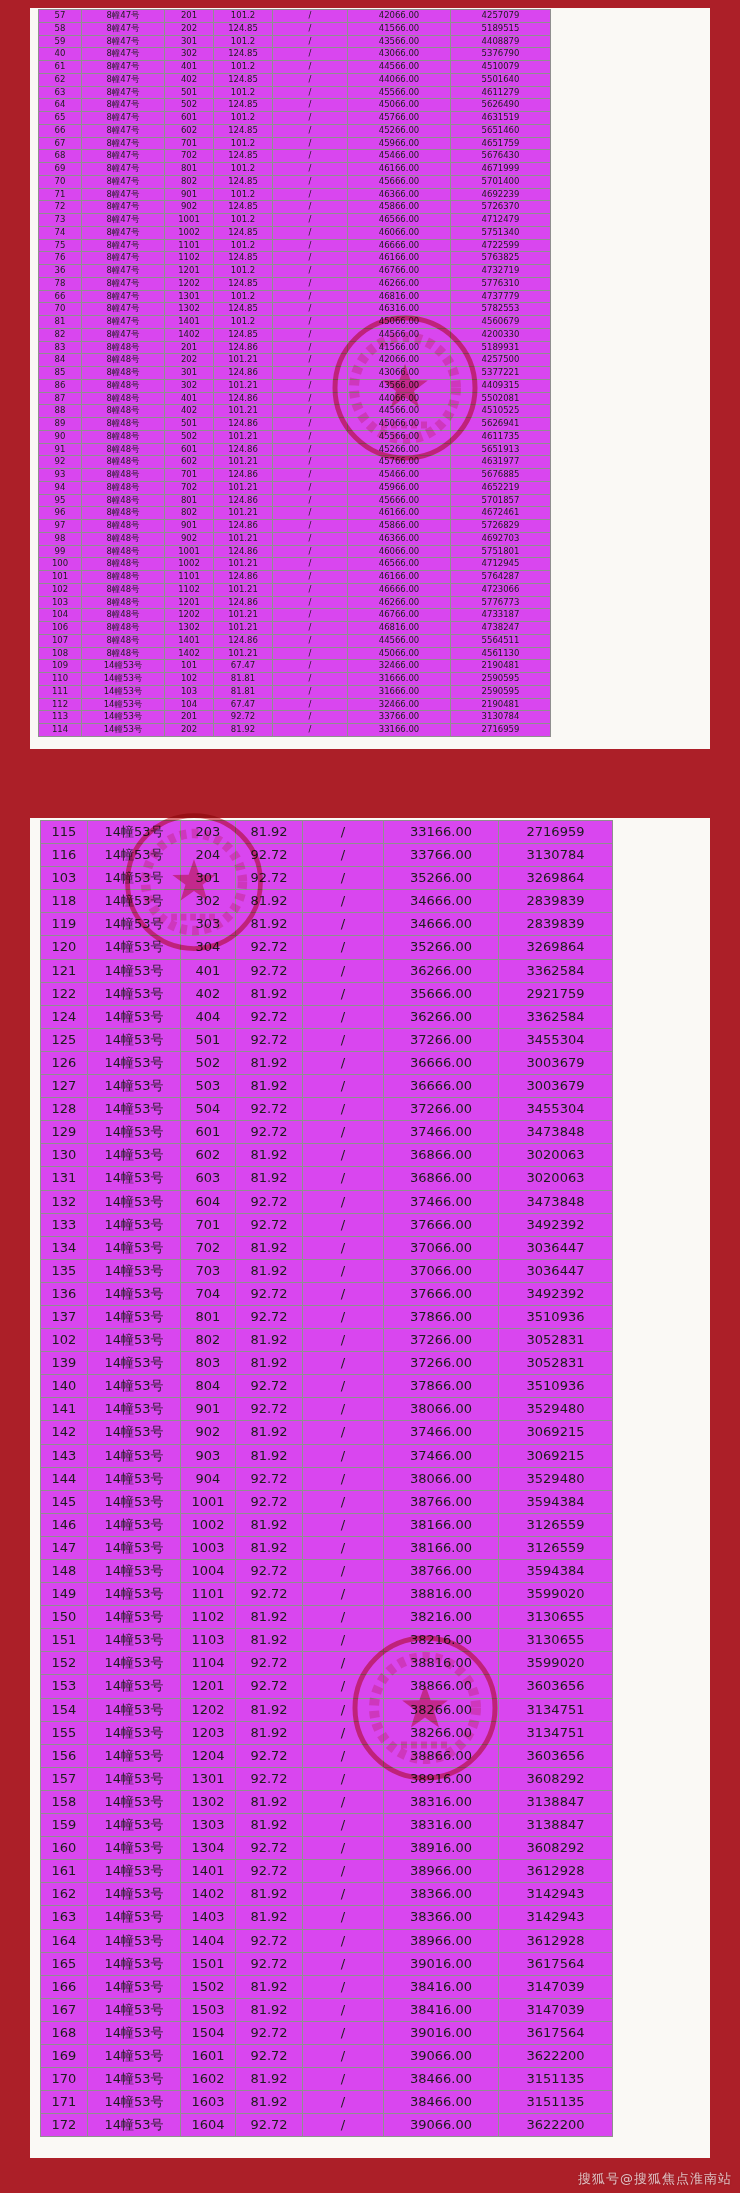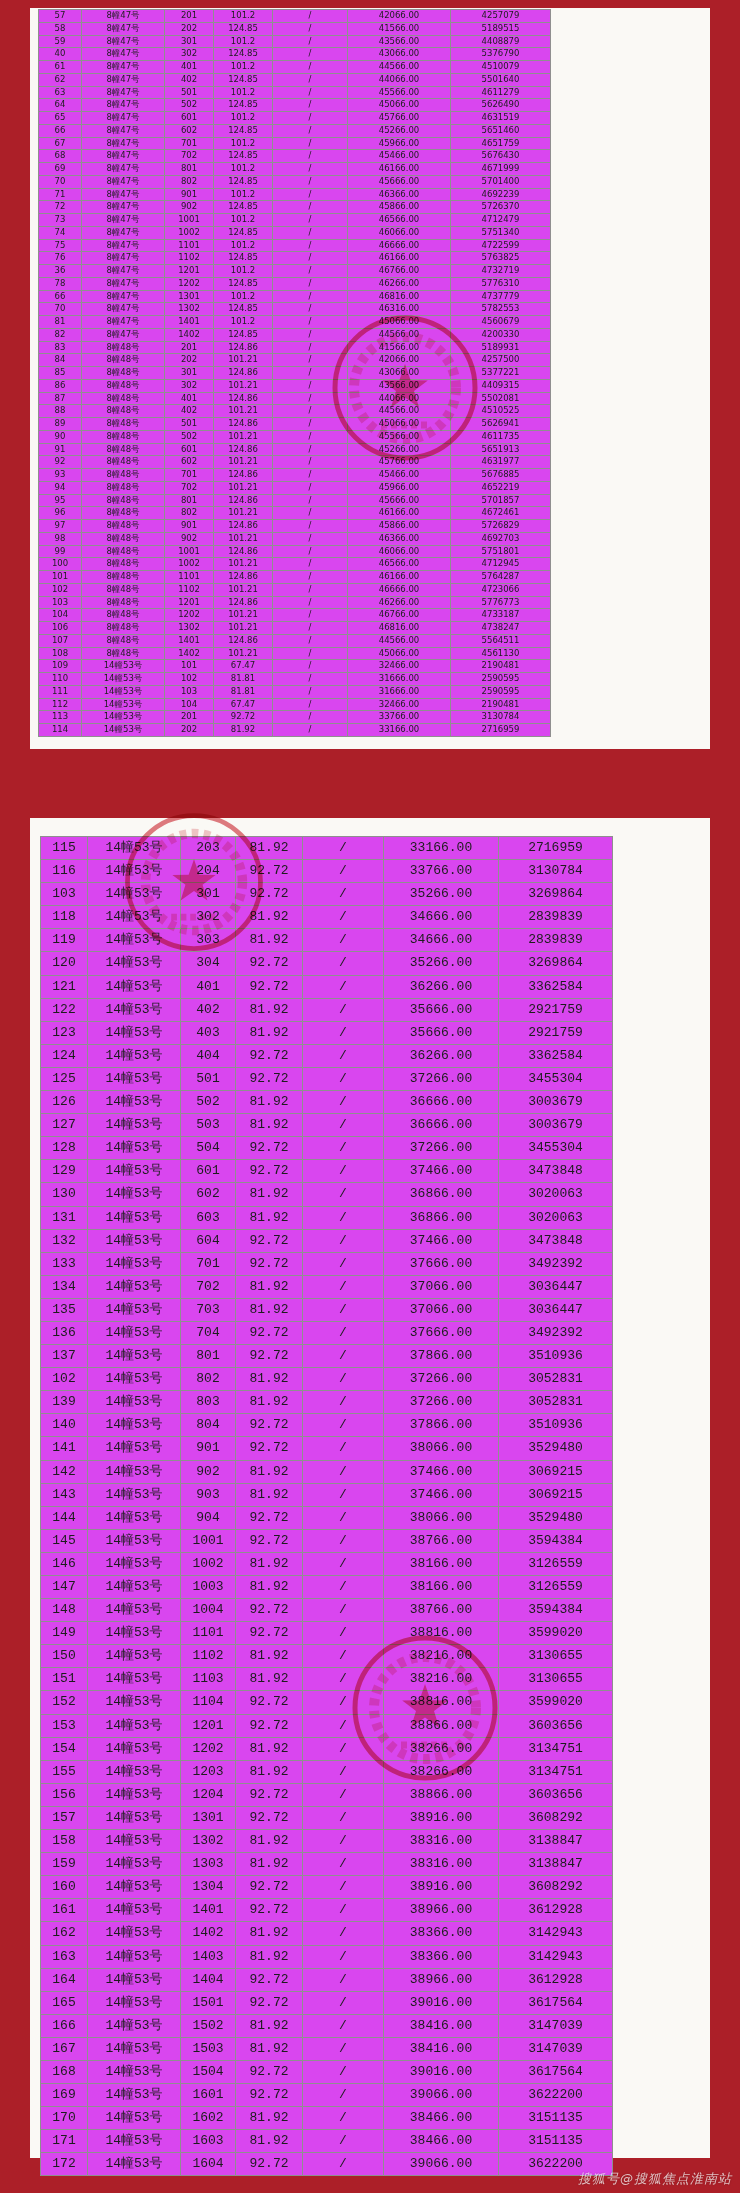--- a/index.html
+++ b/index.html
@@ -17,36 +17,36 @@
   }
   .t1{margin:1px 0 0 8px;width:505px;}
   .t1 td{height:11.75px;line-height:11.75px;font-size:8.5px;}
   .t1 td:nth-child(1){width:42px}
   .t1 td:nth-child(2){width:82px}
   .t1 td:nth-child(3){width:48px}
   .t1 td:nth-child(4){width:58px}
   .t1 td:nth-child(5){width:74px}
   .t1 td:nth-child(6){width:102px}
   .t1 td:nth-child(7){width:99px}
-  .t2{margin:18px 0 0 10px;width:565px;font-family:Liberation Mono, monospace;}
+  .t2{margin:2px 0 0 10px;width:565px;}
   .t2 td{height:22.1px;line-height:22.1px;font-size:13px;}
   .t2 td:nth-child(1){width:46px}
   .t2 td:nth-child(2){width:92px}
   .t2 td:nth-child(3){width:54px}
   .t2 td:nth-child(4){width:66px}
   .t2 td:nth-child(5){width:80px}
   .t2 td:nth-child(6){width:114px}
   .t2 td:nth-child(7){width:113px}
   .stamp{position:absolute;mix-blend-mode:multiply;opacity:.62;pointer-events:none;}
   .stampA{left:325px;top:308px;}
   .stampB{left:118px;top:806px;}
   .stampC{left:345px;top:1628px;}
   .watermark{
     position:absolute;right:8px;bottom:5px;font-size:13px;letter-spacing:1px;
-    color:rgba(255,255,255,0.72);text-shadow:0 0 2px rgba(0,0,0,0.25);font-style:italic;
+    color:rgba(255,255,255,0.72);text-shadow:0 0 2px rgba(0,0,0,0.25);
   }
   .defs{position:absolute;width:0;height:0;overflow:hidden;}
 </style>
 </head>
 <body>
 
 <svg class="defs" aria-hidden="true">
   <defs>
     <g id="seal">
       <circle cx="80" cy="80" r="70" fill="none" stroke="#cf2b35" stroke-width="5"></circle>
@@ -648,29 +648,20 @@
           <tr>
             <td>122</td>
             <td>14幢53号</td>
             <td>402</td>
             <td>81.92</td>
             <td>/</td>
             <td>35666.00</td>
             <td>2921759</td>
           </tr>
           <tr>
-            <td>123</td>
-            <td>14幢53号</td>
-            <td>403</td>
-            <td>81.92</td>
-            <td>/</td>
-            <td>35666.00</td>
-            <td>2921759</td>
-          </tr>
-          <tr>
             <td>124</td>
             <td>14幢53号</td>
             <td>404</td>
             <td>92.72</td>
             <td>/</td>
             <td>36266.00</td>
             <td>3362584</td>
           </tr>
           <tr>
             <td>125</td>

